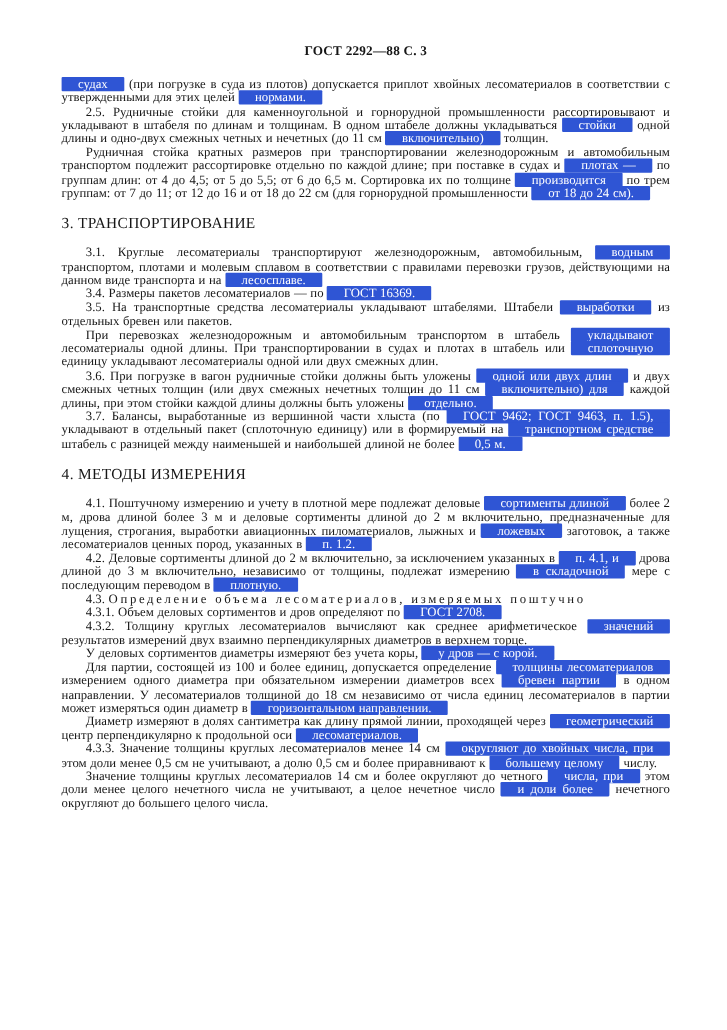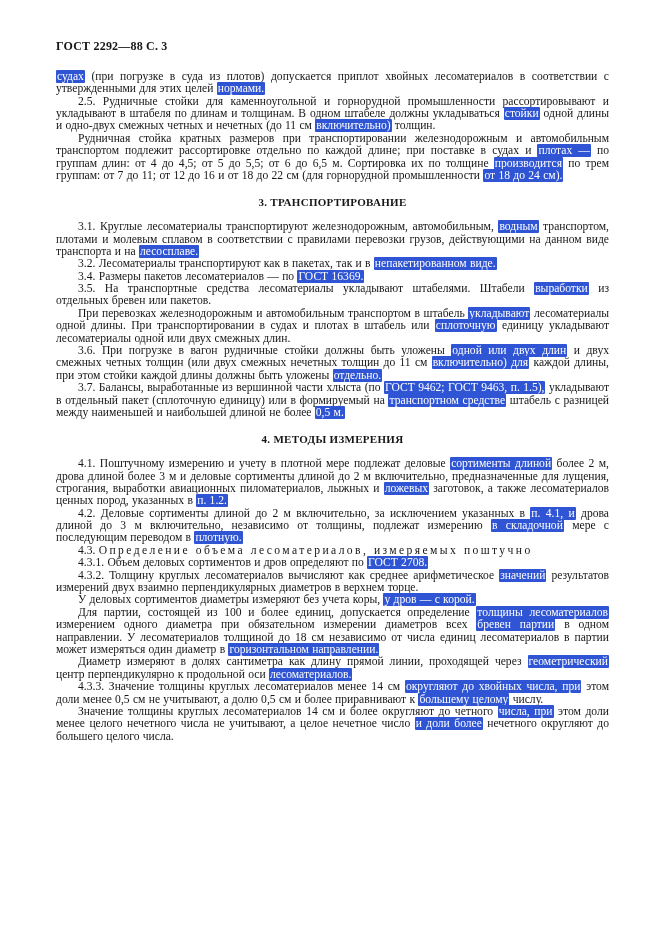--- a/index.html
+++ b/index.html
@@ -11,60 +11,59 @@
     background: #ffffff;
     box-sizing: border-box;
     padding: 40px 52px 40px 56px;
     font-family: "Liberation Serif", "DejaVu Serif", serif;
     font-size: 11.6px;
     line-height: 1.07;
     color: #161616;
     overflow: hidden;
   }
   .doc-header {
-    text-align: left;
+    text-align: center;
     font-weight: bold;
     font-size: 12px;
     margin-bottom: 18px;
     letter-spacing: 0.2px;
   }
   .content { width: 100%; }
   .para {
     margin: 0;
     text-align: justify;
     word-spacing: 0.4px;
   }
   .para.indent { text-indent: 22px; }
   .section-heading {
-    text-align: center;
-    font-weight: bold;
-    font-size: 11px;
+    text-align: left;
+    font-weight: normal;
+    font-size: 14px;
     margin: 15px 0 12px 0;
     letter-spacing: 0.3px;
   }
   .hl {
     background: #2f55d4;
     color: #ffffff;
-    padding: 0 1px;
+    padding: 0 15px;
     border-radius: 1px;
   }
   .spaced { letter-spacing: 2.4px; }
 </style>
 </head>
 <body>
 
 <div class="page">
   <div class="doc-header">ГОСТ 2292—88 С. 3</div>
   <div class="content">
       <p class="para"><span class="hl">судах</span><span> (при погрузке в суда из плотов) допускается приплот хвойных лесоматериалов в соответствии с утвержденными для этих целей </span><span class="hl">нормами.</span></p>
       <p class="para indent"><span>2.5. Рудничные стойки для каменноугольной и горнорудной промышленности рассортировывают и укладывают в штабеля по длинам и толщинам. В одном штабеле должны укладываться </span><span class="hl">стойки</span><span> одной длины и одно-двух смежных четных и нечетных (до 11 см </span><span class="hl">включительно)</span><span> толщин.</span></p>
       <p class="para indent"><span>Рудничная стойка кратных размеров при транспортировании железнодорожным и автомобильным транспортом подлежит рассортировке отдельно по каждой длине; при поставке в судах и </span><span class="hl">плотах —</span><span> по группам длин: от 4 до 4,5; от 5 до 5,5; от 6 до 6,5 м. Сортировка их по толщине </span><span class="hl">производится</span><span> по трем группам: от 7 до 11; от 12 до 16 и от 18 до 22 см (для горнорудной промышленности </span><span class="hl">от 18 до 24 см).</span></p>
       <div class="section-heading">3. ТРАНСПОРТИРОВАНИЕ</div>
       <p class="para indent"><span>3.1. Круглые лесоматериалы транспортируют железнодорожным, автомобильным, </span><span class="hl">водным</span><span> транспортом, плотами и молевым сплавом в соответствии с правилами перевозки грузов, действующими на данном виде транспорта и на </span><span class="hl">лесосплаве.</span></p>
-      <p class="para indent"><span>3.2. Лесоматериалы транспортируют как в пакетах, так и в </span><span class="hl">непакетированном виде.</span></p>
       <p class="para indent"><span>3.4. Размеры пакетов лесоматериалов — по </span><span class="hl">ГОСТ 16369.</span></p>
       <p class="para indent"><span>3.5. На транспортные средства лесоматериалы укладывают штабелями. Штабели </span><span class="hl">выработки</span><span> из отдельных бревен или пакетов.</span></p>
       <p class="para indent"><span>При перевозках железнодорожным и автомобильным транспортом в штабель </span><span class="hl">укладывают</span><span> лесоматериалы одной длины. При транспортировании в судах и плотах в штабель или </span><span class="hl">сплоточную</span><span> единицу укладывают лесоматериалы одной или двух смежных длин.</span></p>
       <p class="para indent"><span>3.6. При погрузке в вагон рудничные стойки должны быть уложены </span><span class="hl">одной или двух длин</span><span> и двух смежных четных толщин (или двух смежных нечетных толщин до 11 см </span><span class="hl">включительно) для</span><span> каждой длины, при этом стойки каждой длины должны быть уложены </span><span class="hl">отдельно.</span></p>
       <p class="para indent"><span>3.7. Балансы, выработанные из вершинной части хлыста (по </span><span class="hl">ГОСТ 9462; ГОСТ 9463, п. 1.5),</span><span> укладывают в отдельный пакет (сплоточную единицу) или в формируемый на </span><span class="hl">транспортном средстве</span><span> штабель с разницей между наименьшей и наибольшей длиной не более </span><span class="hl">0,5 м.</span></p>
       <div class="section-heading">4. МЕТОДЫ ИЗМЕРЕНИЯ</div>
       <p class="para indent"><span>4.1. Поштучному измерению и учету в плотной мере подлежат деловые </span><span class="hl">сортименты длиной</span><span> более 2 м, дрова длиной более 3 м и деловые сортименты длиной до 2 м включительно, предназначенные для лущения, строгания, выработки авиационных пиломатериалов, лыжных и </span><span class="hl">ложевых</span><span> заготовок, а также лесоматериалов ценных пород, указанных в </span><span class="hl">п. 1.2.</span></p>
       <p class="para indent"><span>4.2. Деловые сортименты длиной до 2 м включительно, за исключением указанных в </span><span class="hl">п. 4.1, и</span><span> дрова длиной до 3 м включительно, независимо от толщины, подлежат измерению </span><span class="hl">в складочной</span><span> мере с последующим переводом в </span><span class="hl">плотную.</span></p>
       <p class="para indent"><span>4.3. </span><span class="spaced">Определение объема лесоматериалов, измеряемых поштучно</span></p>
       <p class="para indent"><span>4.3.1. Объем деловых сортиментов и дров определяют по </span><span class="hl">ГОСТ 2708.</span></p>

